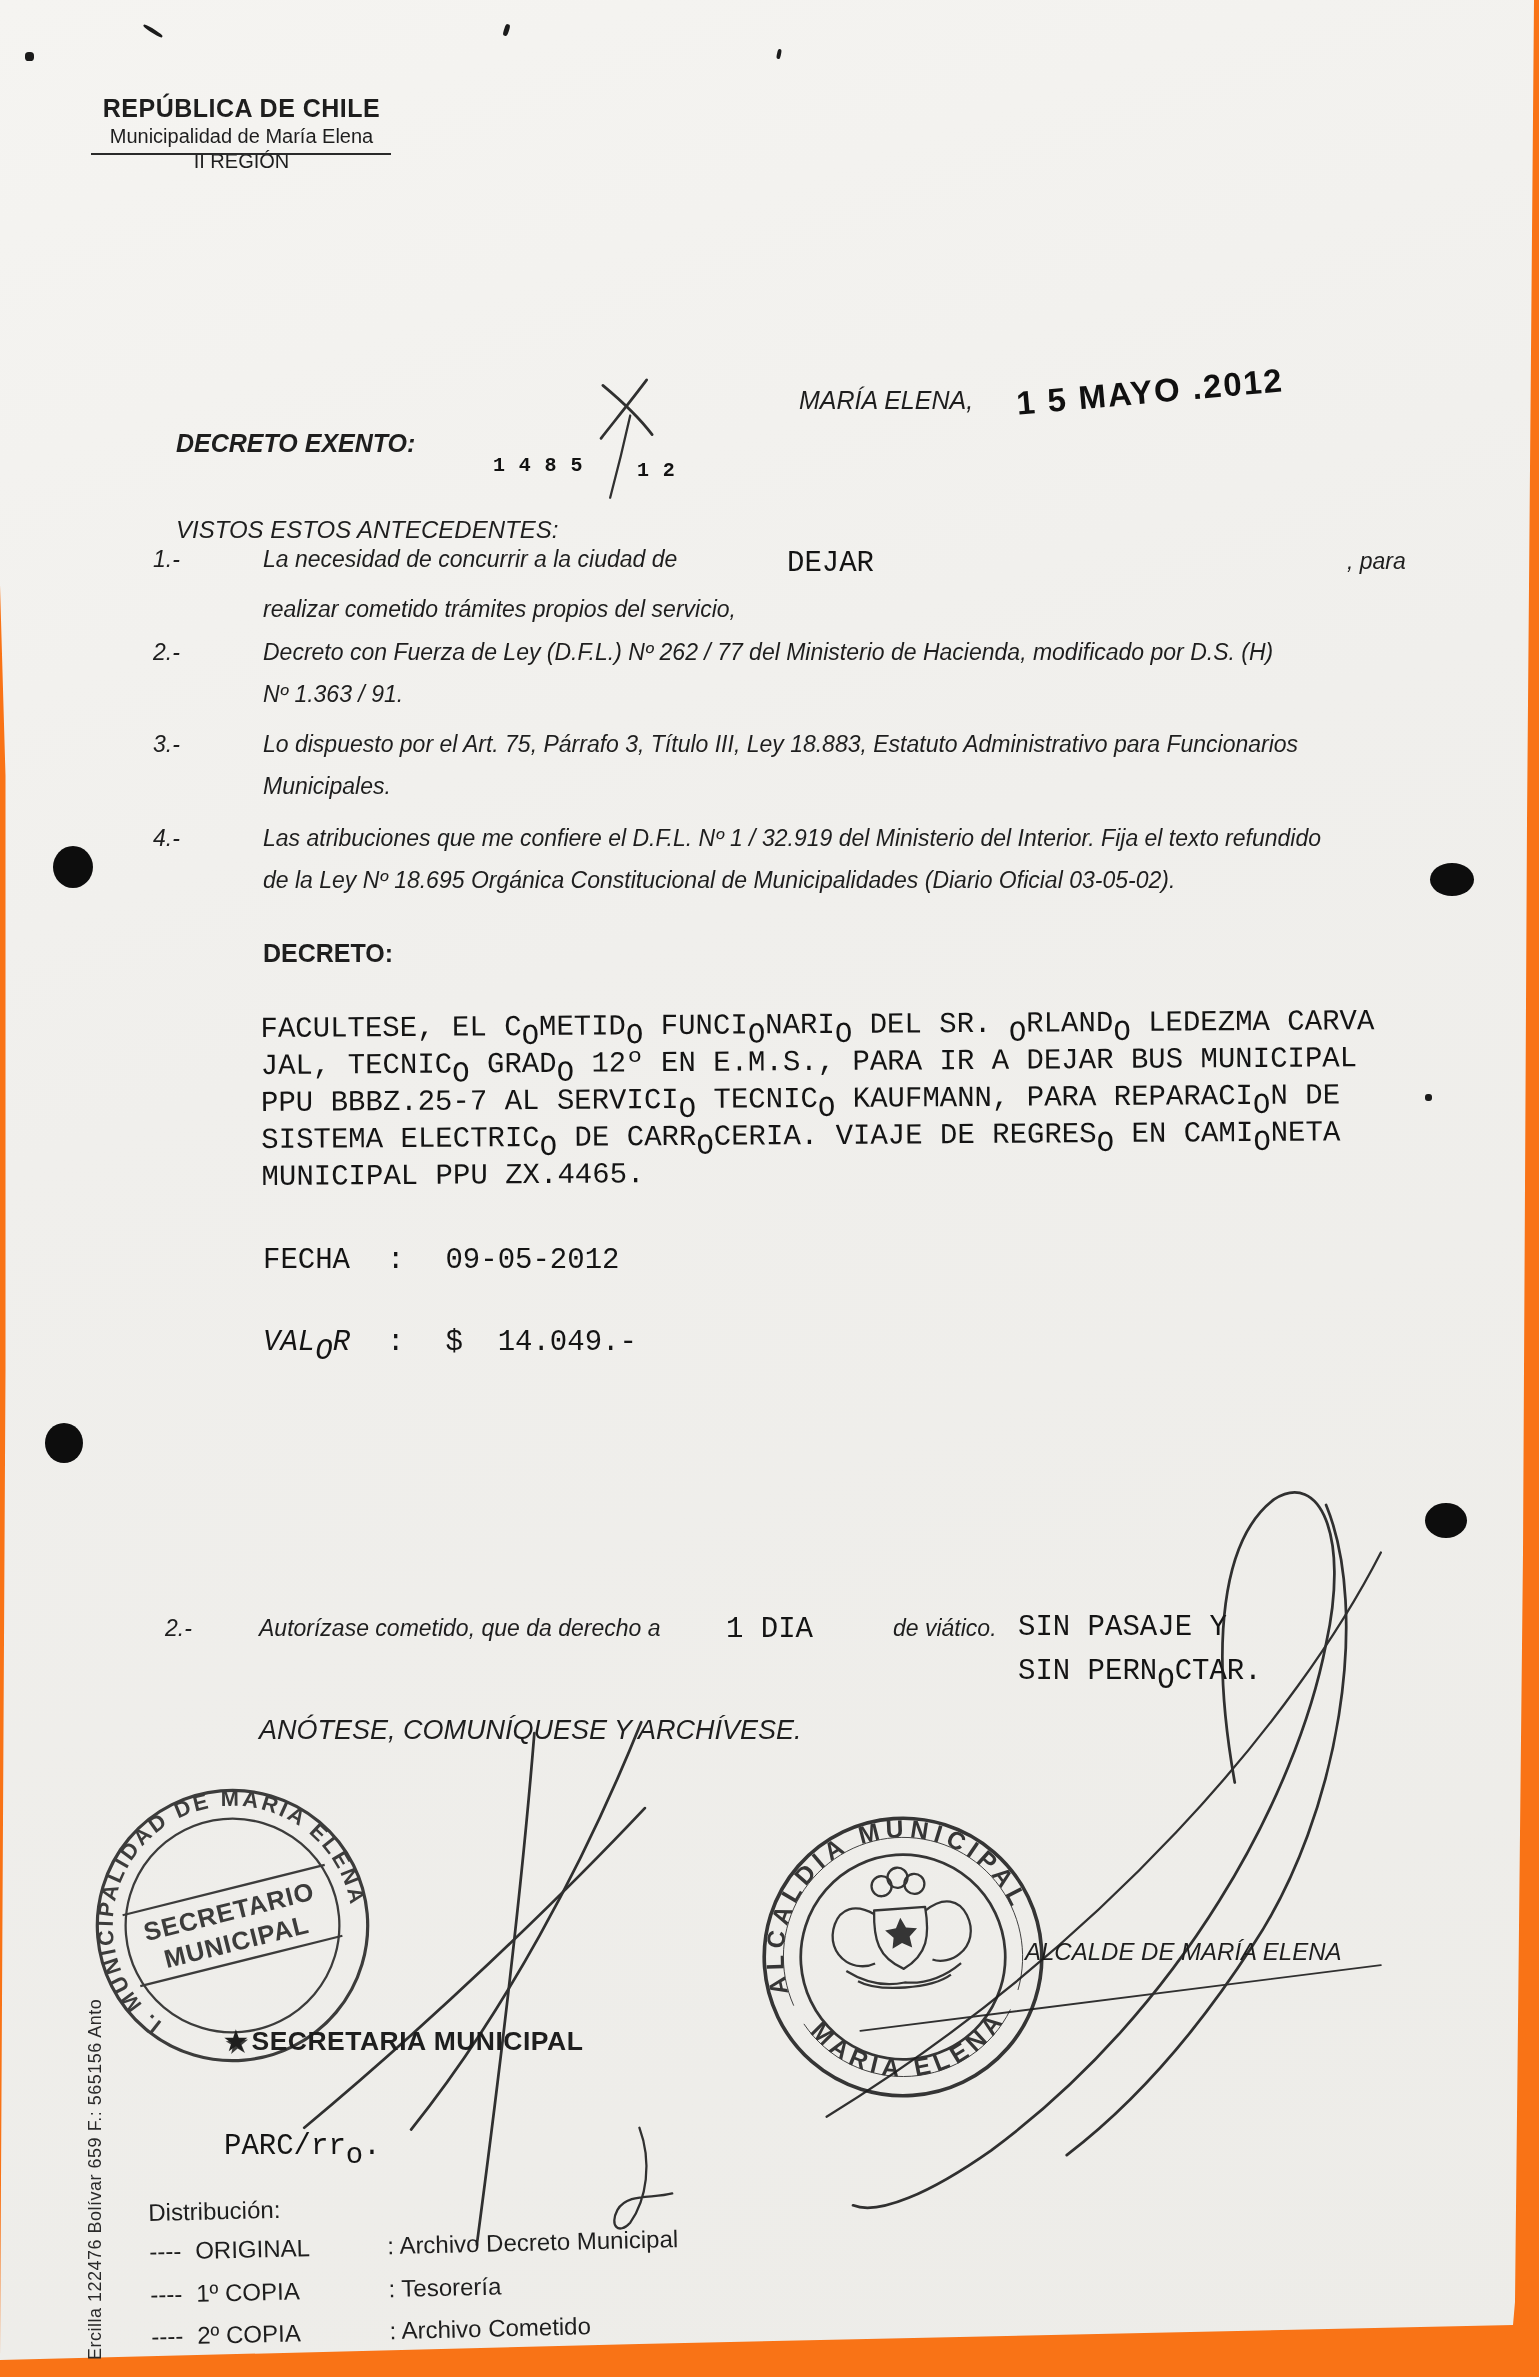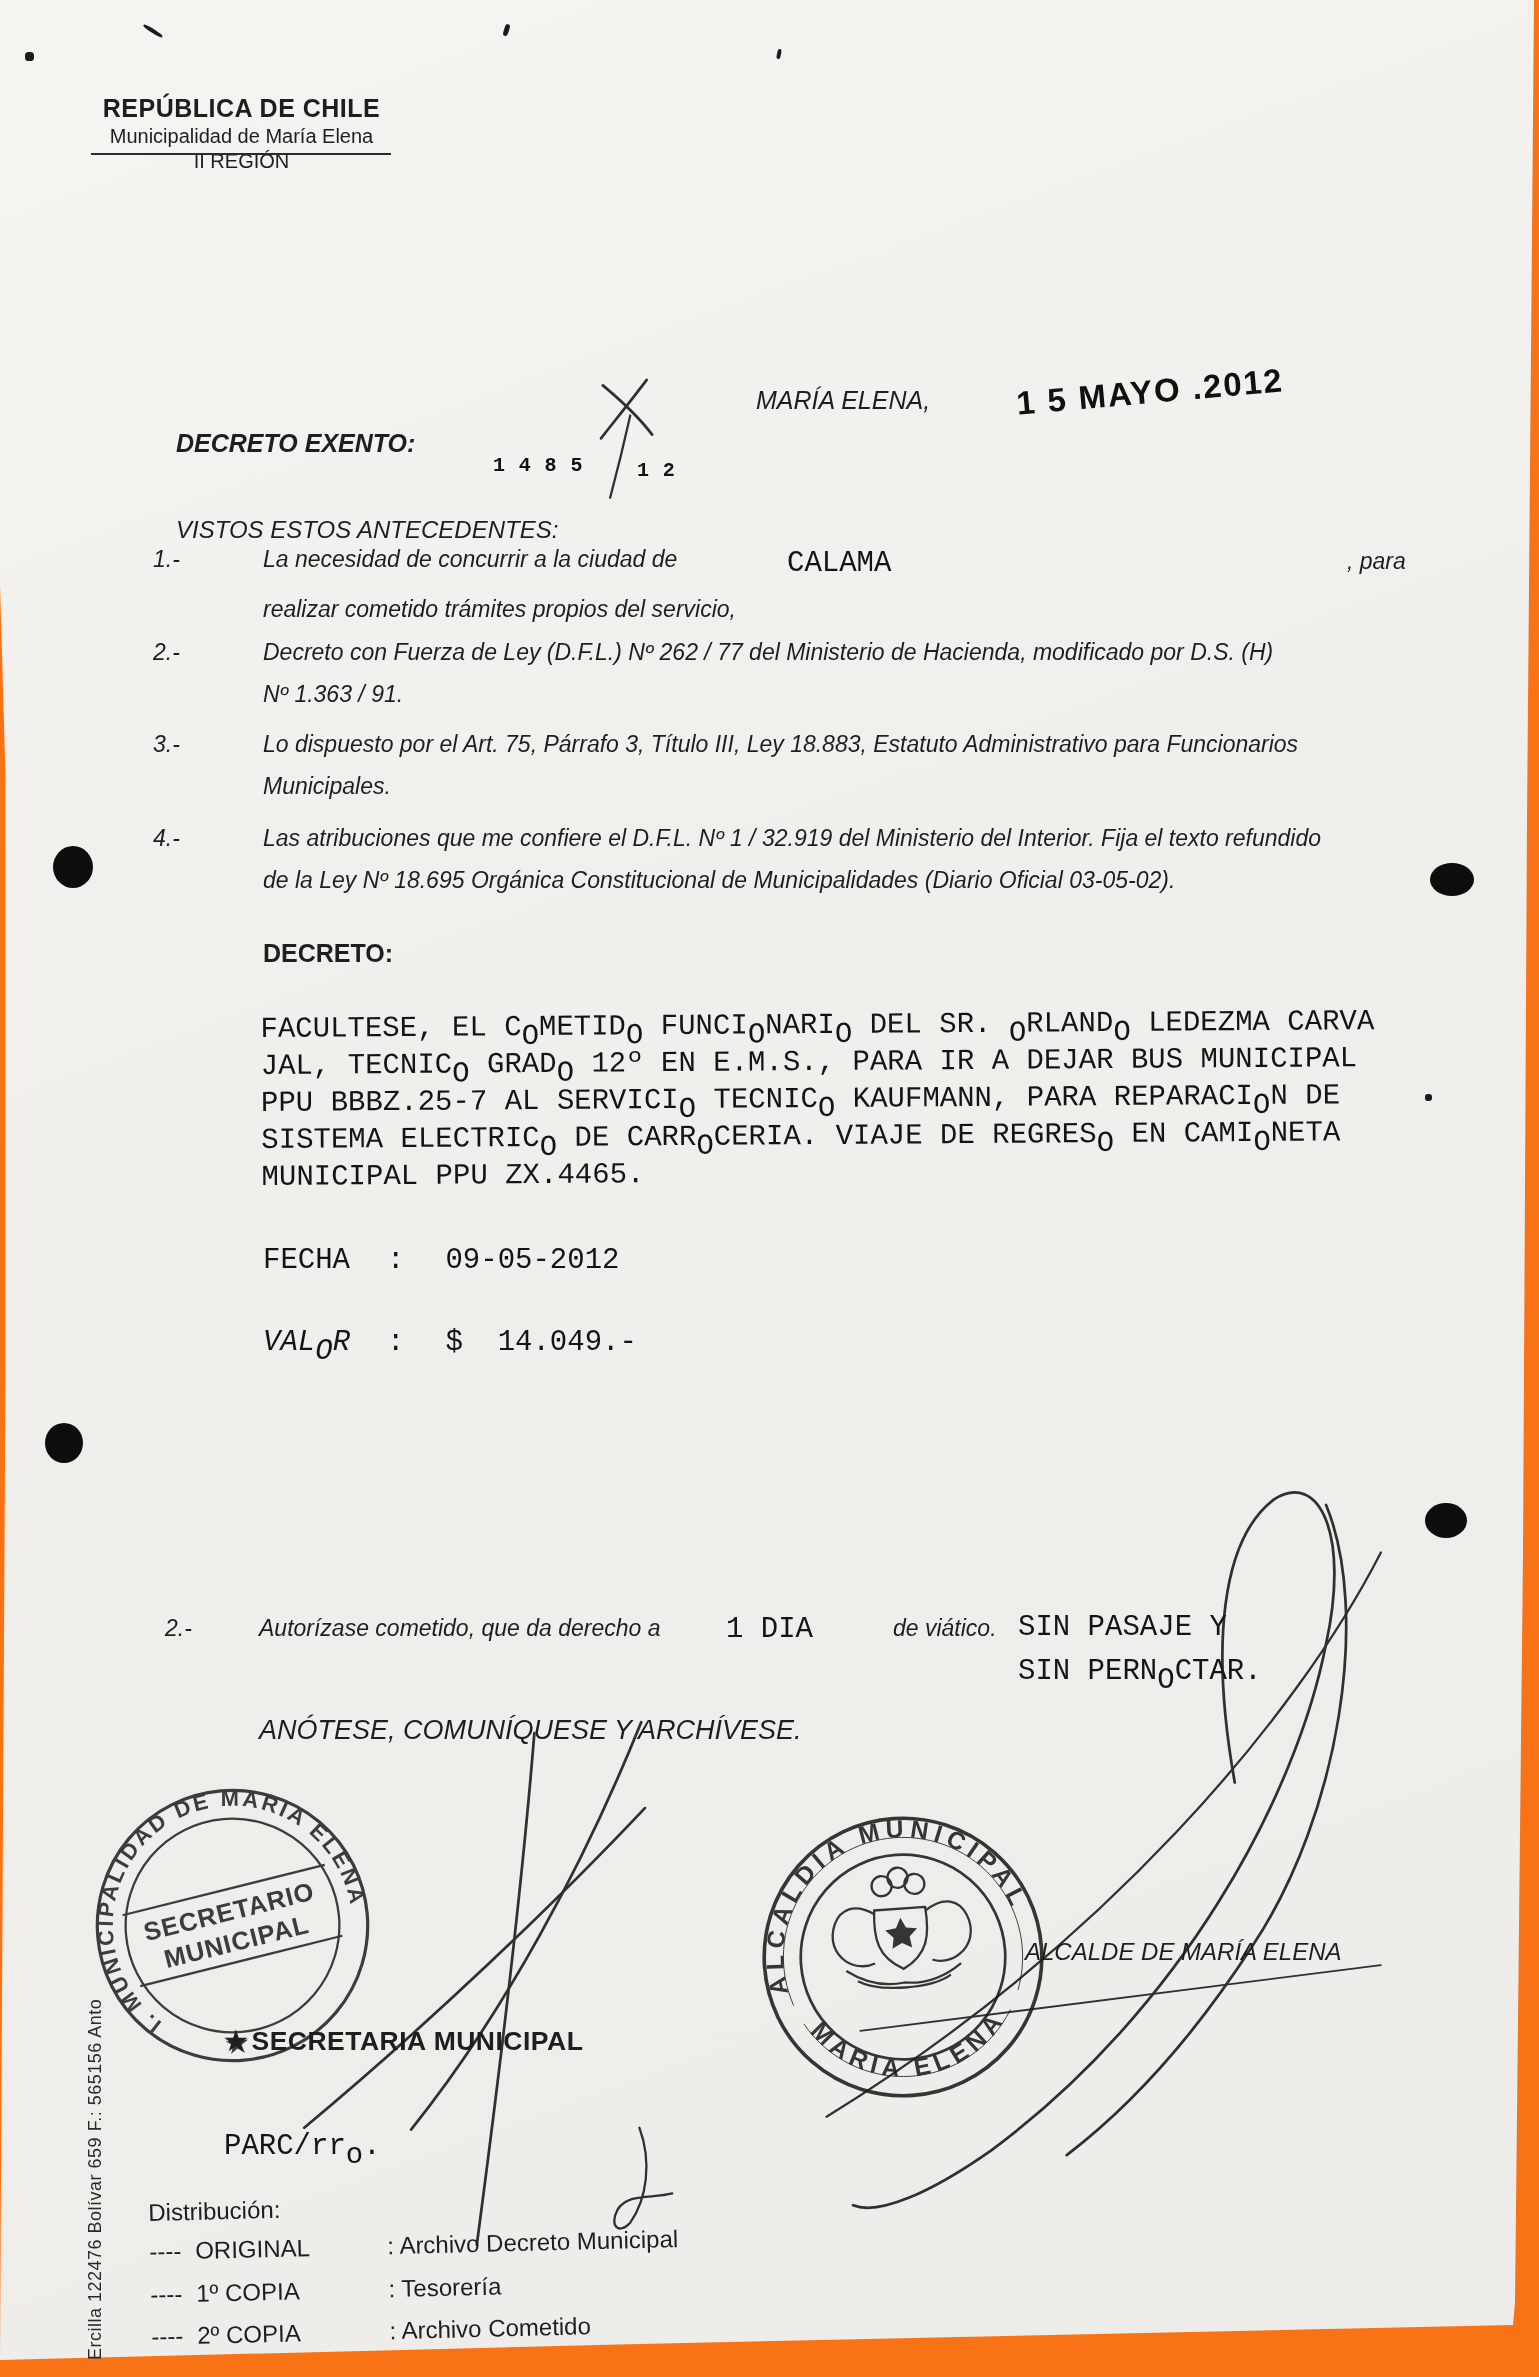--- a/index.html
+++ b/index.html
@@ -47,27 +47,27 @@
   <div class="abs hdr">
     <div class="l1">REPÚBLICA DE CHILE</div>
     <div class="l2">Municipalidad de María Elena</div>
     <div class="l3">II REGIÓN</div>
   </div>
   <div class="abs hdr-rule"></div>
 
   <div class="abs it b" style="left:176px;top:429px;font-size:25px;">DECRETO EXENTO:</div>
   <div class="abs tw stamp-num" style="left:493px;top:454px;">1 4 8 5</div>
   <div class="abs tw stamp-num" style="left:637px;top:459px;">1 2</div>
-  <div class="abs it" style="left:756px;top:386px;font-size:25px;">MARÍA ELENA,</div>
+  <div class="abs it" style="left:799px;top:386px;font-size:25px;">MARÍA ELENA,</div>
   <div class="abs date-stamp" style="left:1016px;top:373px;">1 5 MAYO .2012</div>
   <div class="abs it" style="left:176px;top:516px;font-size:24px;">VISTOS ESTOS ANTECEDENTES:</div>
 
   <div class="abs item-num" style="left:153px;top:546px;">1.-</div>
   <div class="abs item-text" style="left:263px;top:546px;">La necesidad de concurrir a la ciudad de</div>
-  <div class="abs tw" style="left:787px;top:547px;font-size:29px;">CALAMA</div>
+  <div class="abs tw" style="left:787px;top:547px;font-size:29px;">DEJAR</div>
   <div class="abs item-text" style="left:1347px;top:548px;">, para</div>
   <div class="abs item-text" style="left:263px;top:596px;">realizar cometido trámites propios del servicio,</div>
 
   <div class="abs item-num" style="left:153px;top:639px;">2.-</div>
   <div class="abs item-text" style="left:263px;top:639px;width:1169px;">Decreto con Fuerza de Ley (D.F.L.) Nº 262 / 77 del Ministerio de Hacienda, modificado por D.S. (H)</div>
   <div class="abs item-text" style="left:263px;top:681px;">Nº 1.363 / 91.</div>
 
   <div class="abs item-num" style="left:153px;top:731px;">3.-</div>
   <div class="abs item-text" style="left:263px;top:731px;width:1169px;">Lo dispuesto por el Art. 75, Párrafo 3, Título III, Ley 18.883, Estatuto Administrativo para Funcionarios</div>
   <div class="abs item-text" style="left:263px;top:773px;">Municipales.</div>

